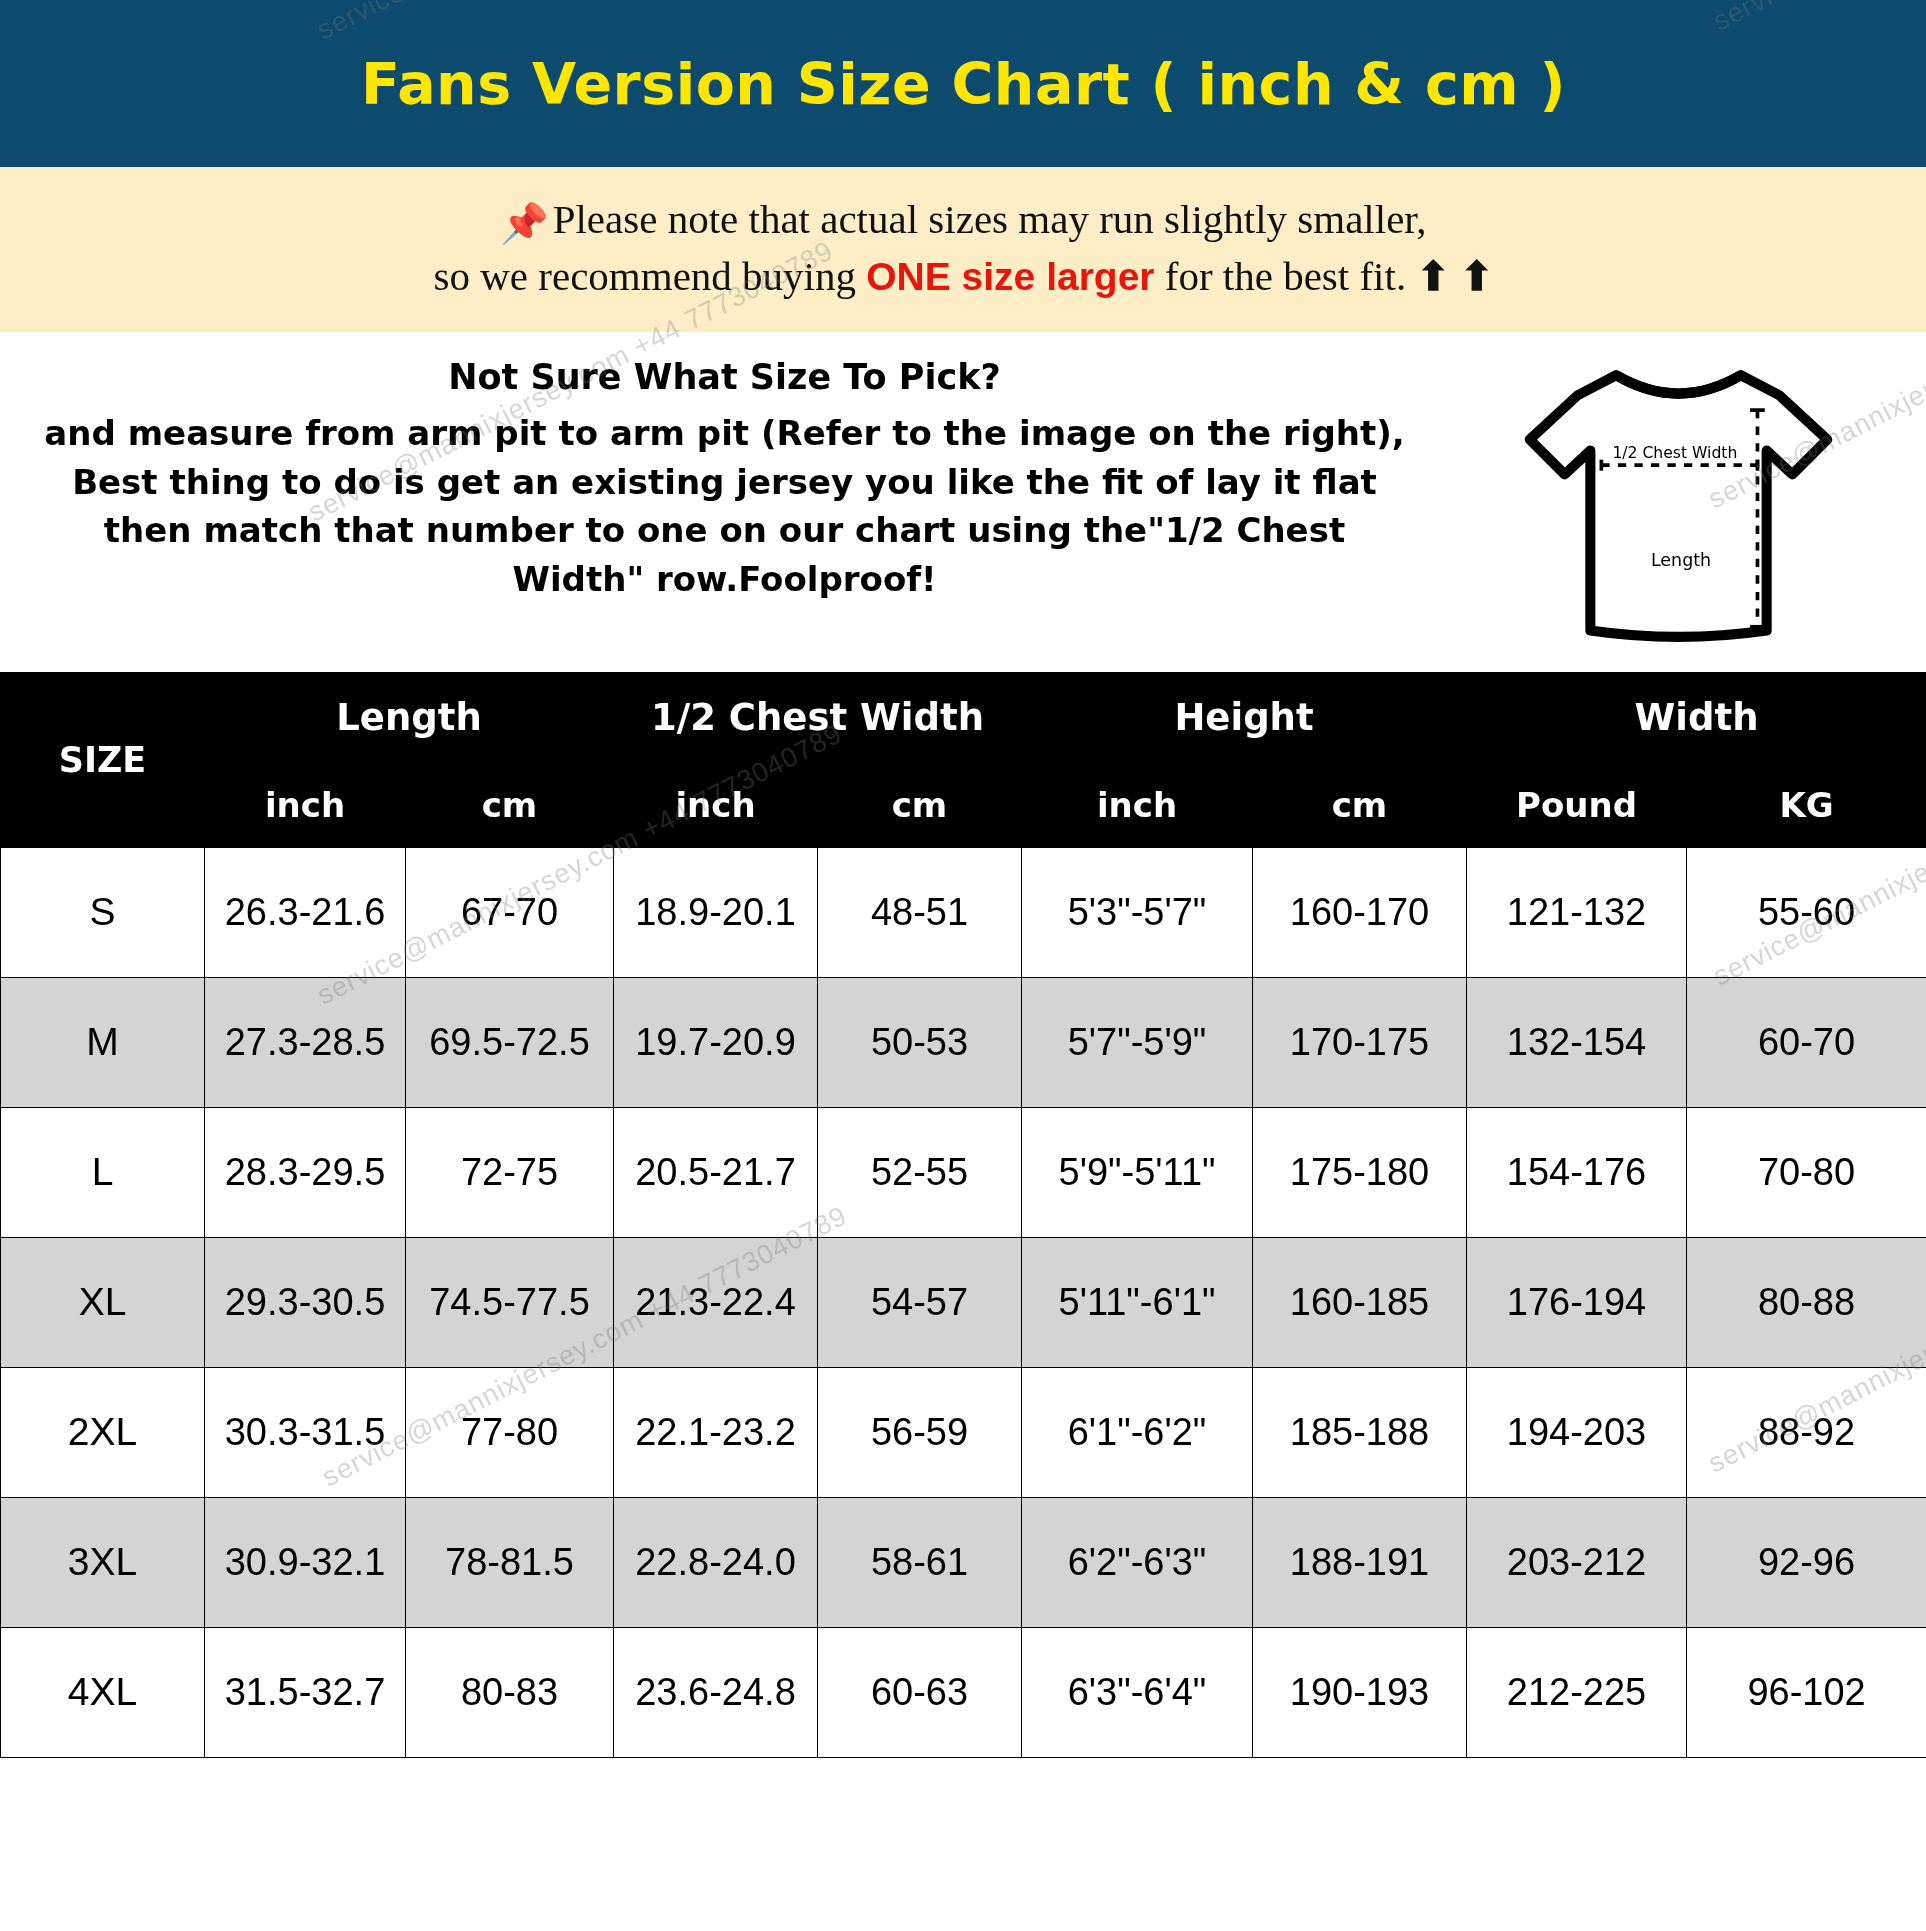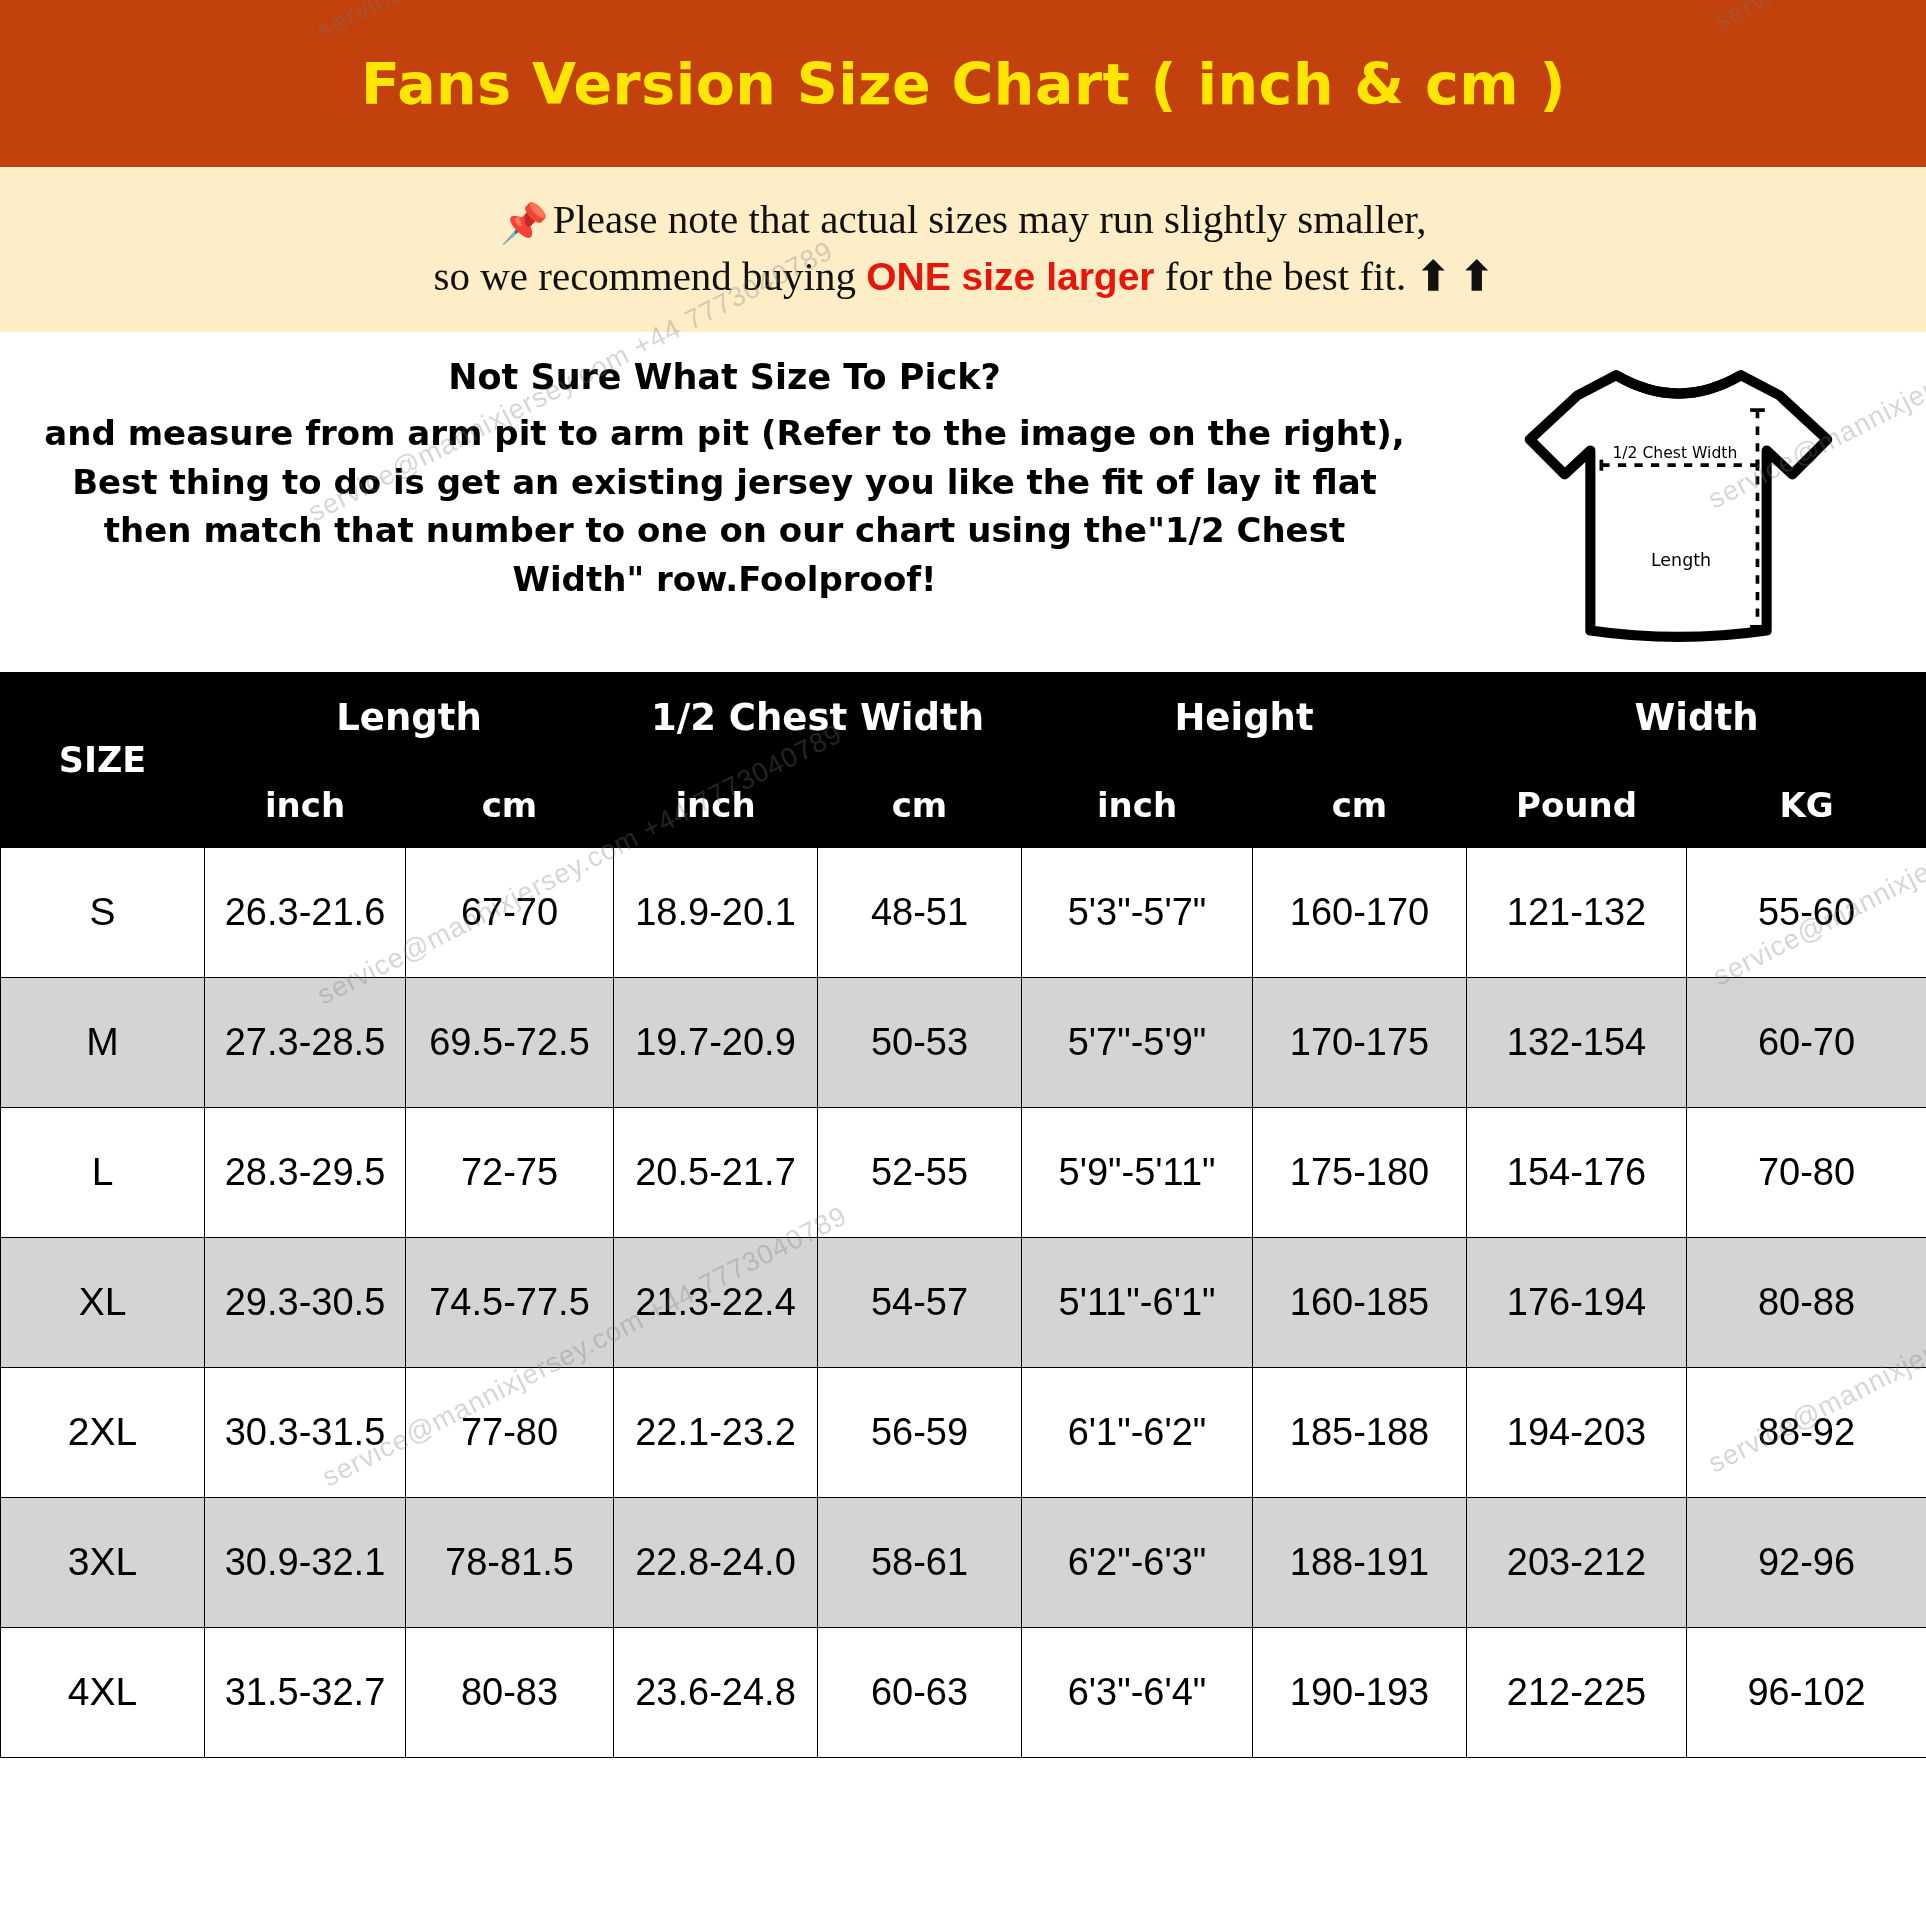--- a/index.html
+++ b/index.html
@@ -18,21 +18,21 @@
 
   .page {
     position: relative;
     width: 1927px;
     height: 1931px;
     box-sizing: border-box;
   }
 
   
   .header {
-    background: #c2410c;
+    background: #0c4a6e;
     height: 167px;
     display: flex;
     align-items: center;
     justify-content: center;
     position: relative;
     overflow: hidden;
   }
   .header-title {
     color: #ffe600;
     font-family: "DejaVu Sans", sans-serif;

